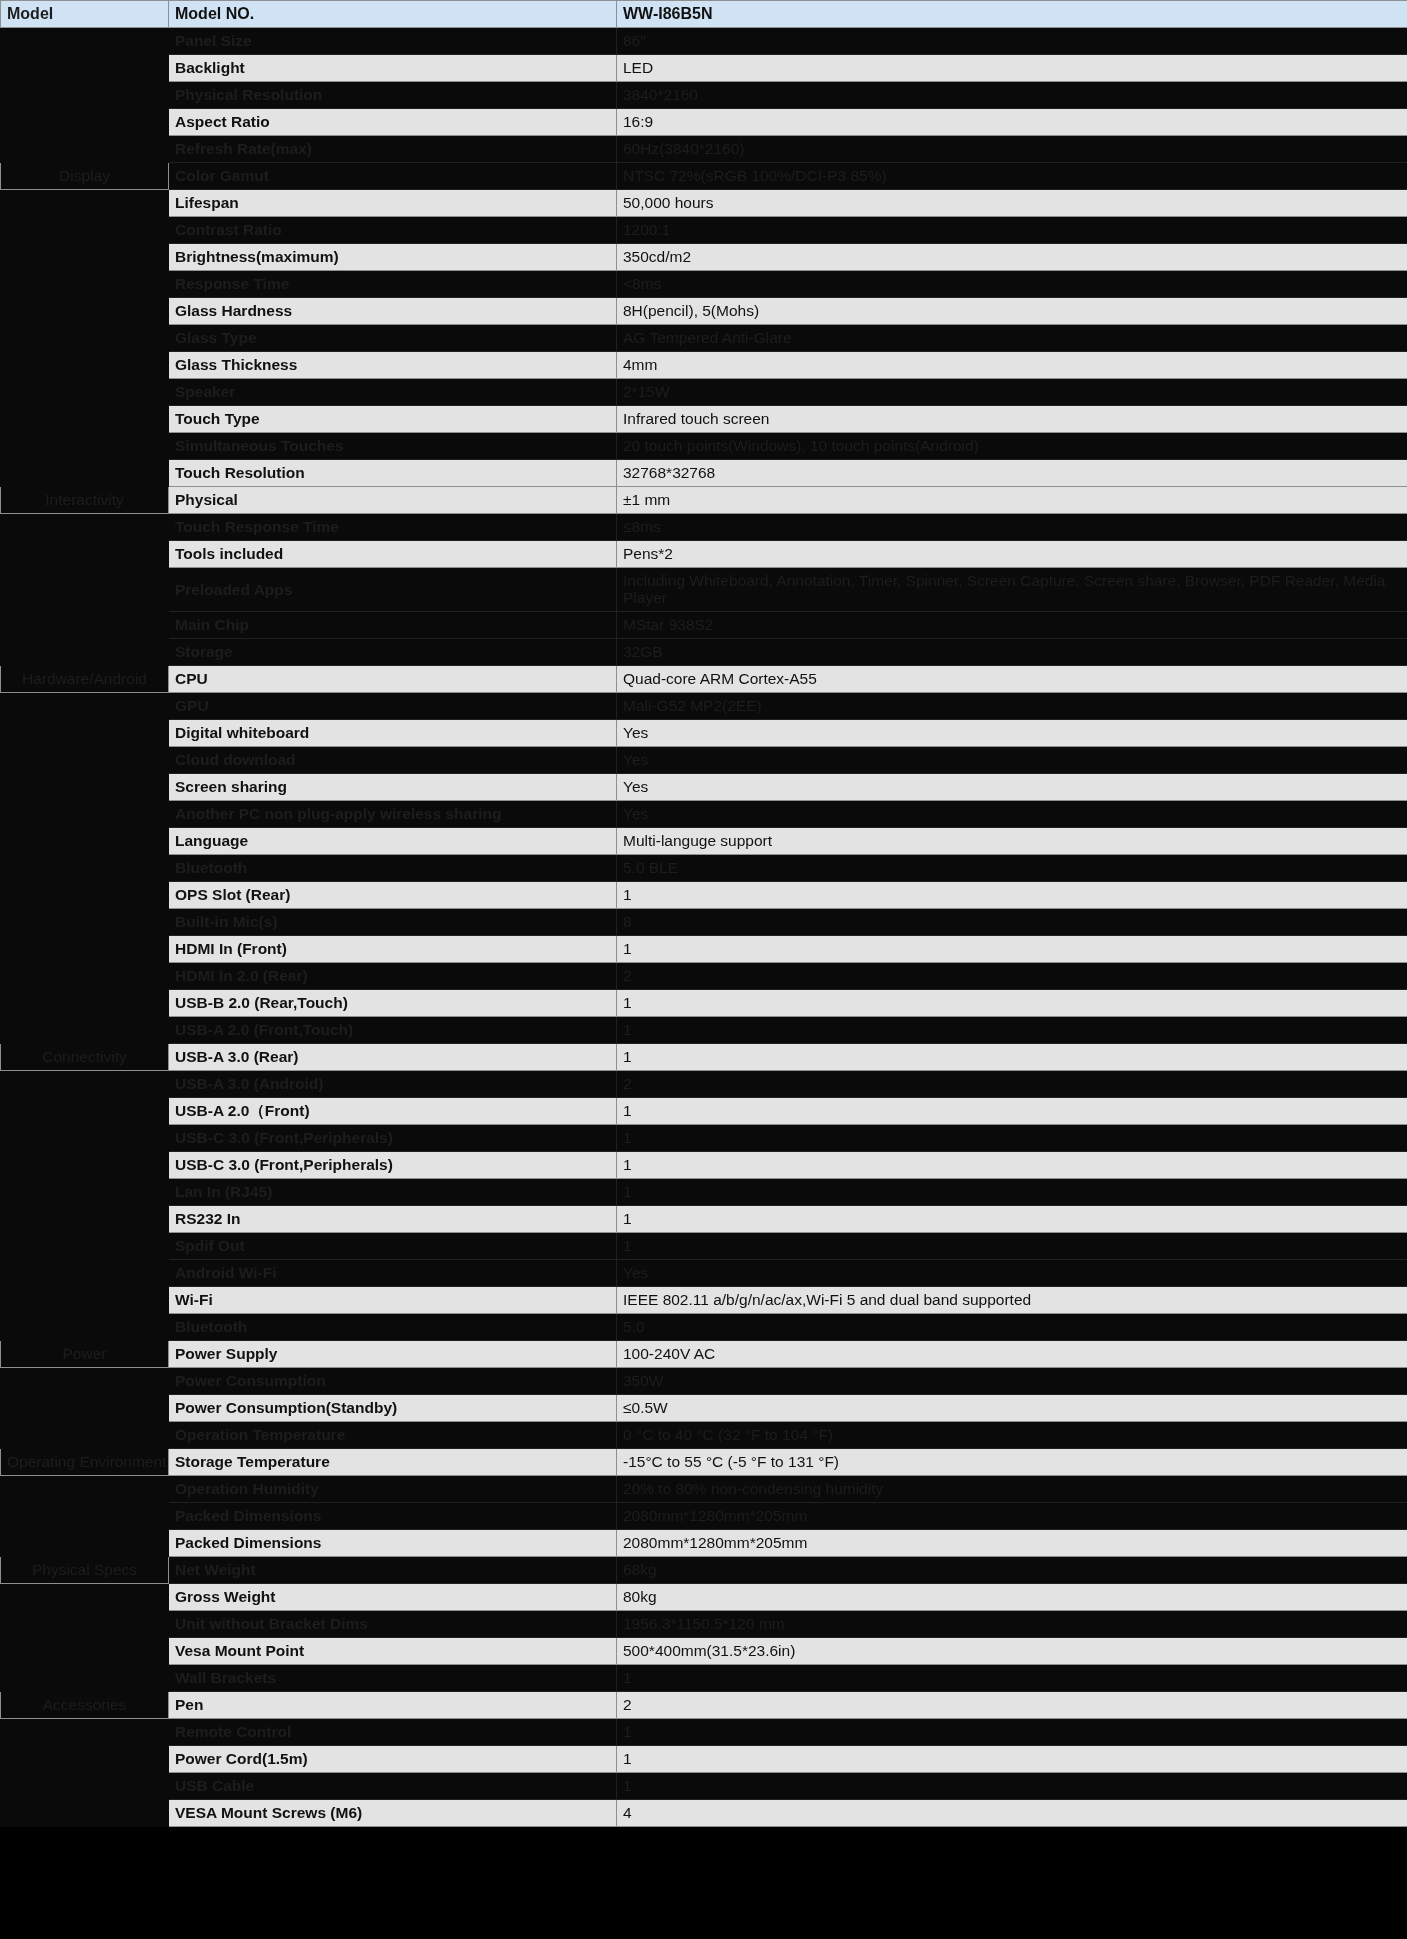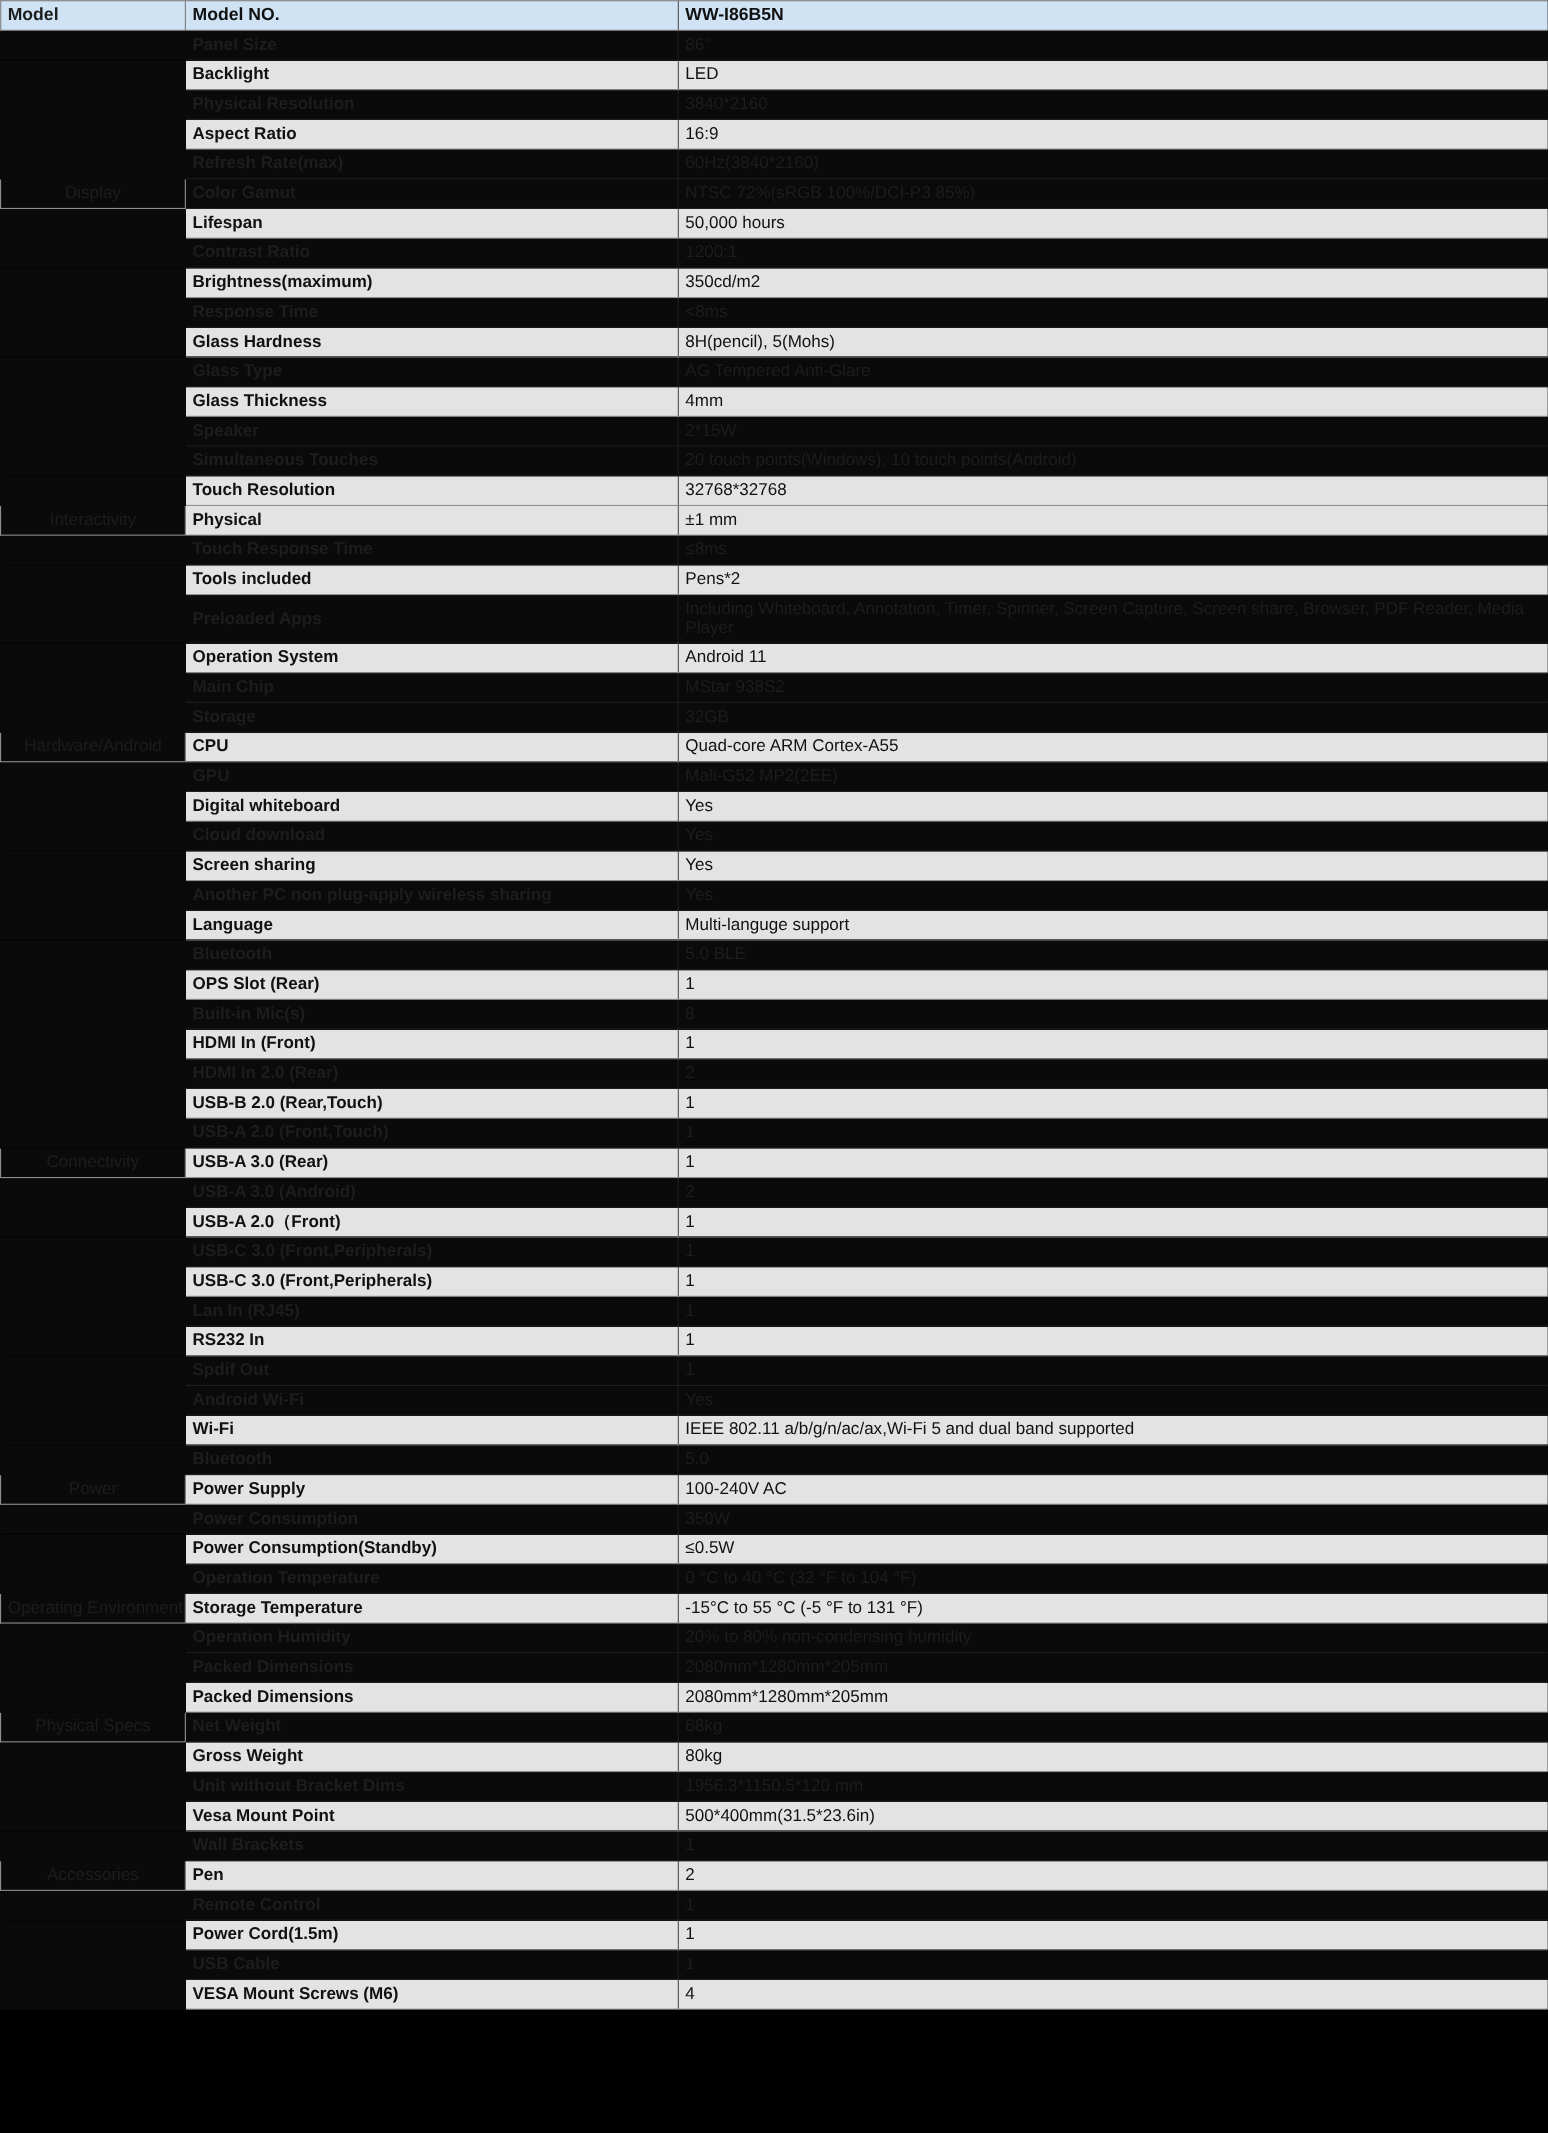--- a/index.html
+++ b/index.html
@@ -142,20 +142,25 @@
       <tr class="light">
         <td class="cat blank"></td>
         <td class="name">Glass Thickness</td>
         <td class="val">4mm</td>
       </tr>
       <tr class="dark">
         <td class="cat blank"></td>
         <td class="name">Speaker</td>
         <td class="val">2*15W</td>
       </tr>
+      <tr class="light">
+        <td class="cat blank"></td>
+        <td class="name">Touch Type</td>
+        <td class="val">Infrared touch screen</td>
+      </tr>
       <tr class="dark">
         <td class="cat blank"></td>
         <td class="name">Simultaneous Touches</td>
         <td class="val">20 touch points(Windows), 10 touch points(Android)</td>
       </tr>
       <tr class="light">
         <td class="cat blank"></td>
         <td class="name">Touch Resolution</td>
         <td class="val">32768*32768</td>
       </tr>
@@ -172,25 +177,20 @@
       <tr class="light">
         <td class="cat blank"></td>
         <td class="name">Tools included</td>
         <td class="val">Pens*2</td>
       </tr>
       <tr class="dark">
         <td class="cat blank"></td>
         <td class="name">Preloaded Apps</td>
         <td class="val wrap">Including Whiteboard, Annotation, Timer, Spinner, Screen Capture, Screen share, Browser, PDF Reader, Media Player</td>
       </tr>
-      <tr class="light">
-        <td class="cat blank"></td>
-        <td class="name">Operation System</td>
-        <td class="val">Android 11</td>
-      </tr>
       <tr class="dark">
         <td class="cat blank"></td>
         <td class="name">Main Chip</td>
         <td class="val">MStar 938S2</td>
       </tr>
       <tr class="dark">
         <td class="cat blank"></td>
         <td class="name">Storage</td>
         <td class="val">32GB</td>
       </tr>

